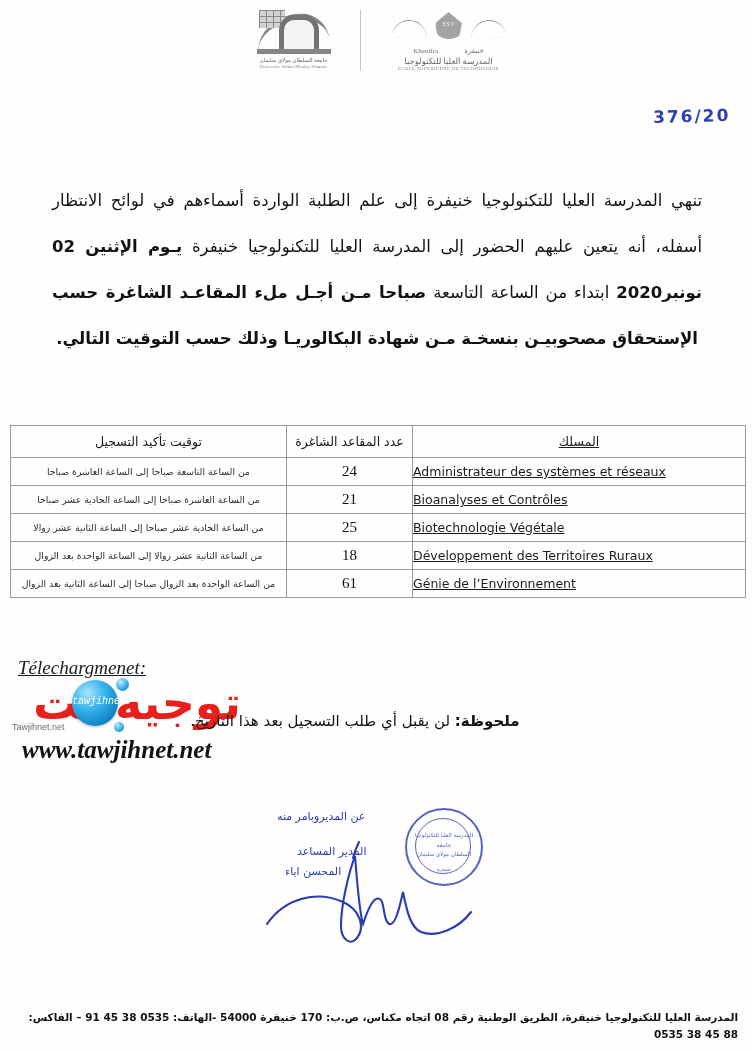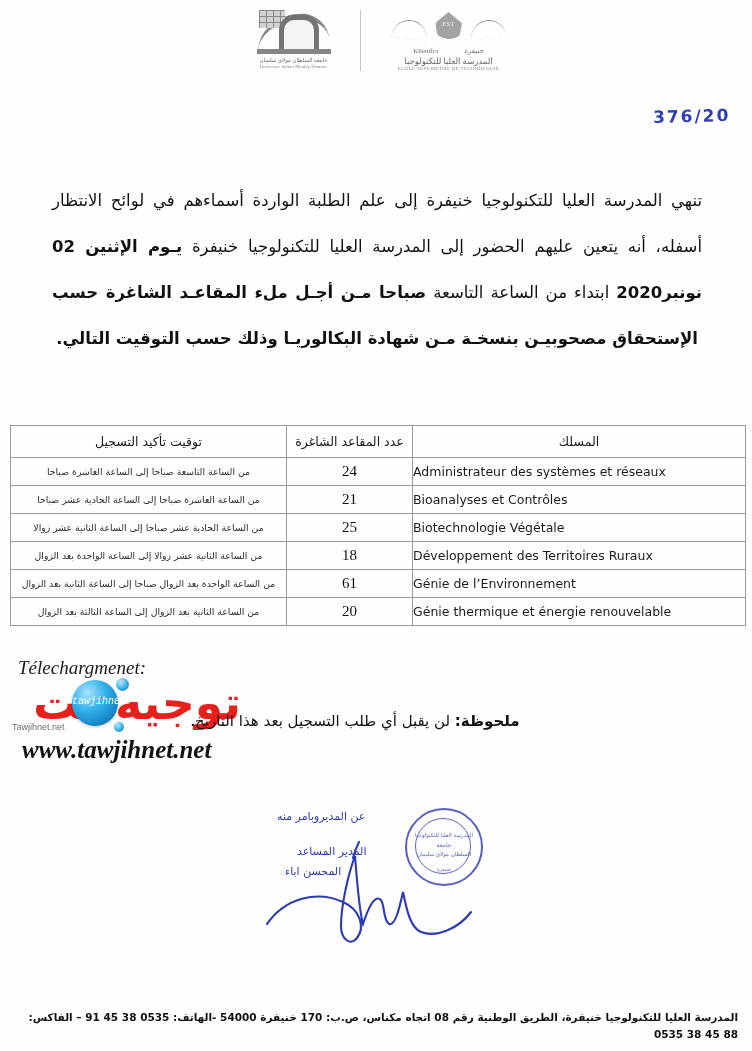--- a/index.html
+++ b/index.html
@@ -217,21 +217,21 @@
     width: 100%;
     table-layout: fixed;
   }
   table.seats th, table.seats td {
     border: 1px solid #9a9a9a;
     padding: 0;
     vertical-align: middle;
   }
   th.c-time, td.c-time { width: 275px; }
   th.c-count, td.c-count { width: 125px; }
-  th.c-track, td.c-track { width: 332px; }
+  th.c-track, td.c-track { width: 332px; text-decoration: underline; }
 
   table.seats th {
     height: 31px;
     direction: rtl;
     font-family: "DejaVu Sans", sans-serif;
     font-weight: normal;
     font-size: 12.5px;
     color: #1a1a1a;
     text-align: center;
   }
@@ -262,20 +262,21 @@
 
   
   .dl-label {
     position: absolute;
     top: 657px;
     left: 18px;
     font-family: "Liberation Serif", serif;
     font-style: italic;
     font-size: 19px;
     color: #1b1b1b;
+    text-decoration: underline;
   }
   .wm {
     position: absolute;
     top: 678px;
     left: 8px;
     width: 300px;
     height: 78px;
   }
   .wm-ar {
     position: absolute;
@@ -490,25 +491,20 @@
         <tr>
           <td class="c-time">من الساعة الثانية عشر زوالا إلى الساعة الواحدة بعد الزوال</td>
           <td class="c-count">18</td>
           <td class="c-track">Développement des Territoires Ruraux</td>
         </tr>
         <tr>
           <td class="c-time">من الساعة الواحدة بعد الزوال صباحا إلى الساعة الثانية بعد الزوال</td>
           <td class="c-count">61</td>
           <td class="c-track">Génie de l’Environnement</td>
         </tr>
-        <tr>
-          <td class="c-time">من الساعة الثانية بعد الزوال إلى الساعة الثالثة بعد الزوال</td>
-          <td class="c-count">20</td>
-          <td class="c-track">Génie thermique et énergie renouvelable</td>
-        </tr>
       </tbody>
     </table>
   </div>
 
   <div class="dl-label">Télechargmenet:</div>
 
   <div class="wm">
     <div class="wm-ar">توجيه نت</div>
     <div class="wm-ball">
       <div class="wm-ball-text">tawjihnet</div>

